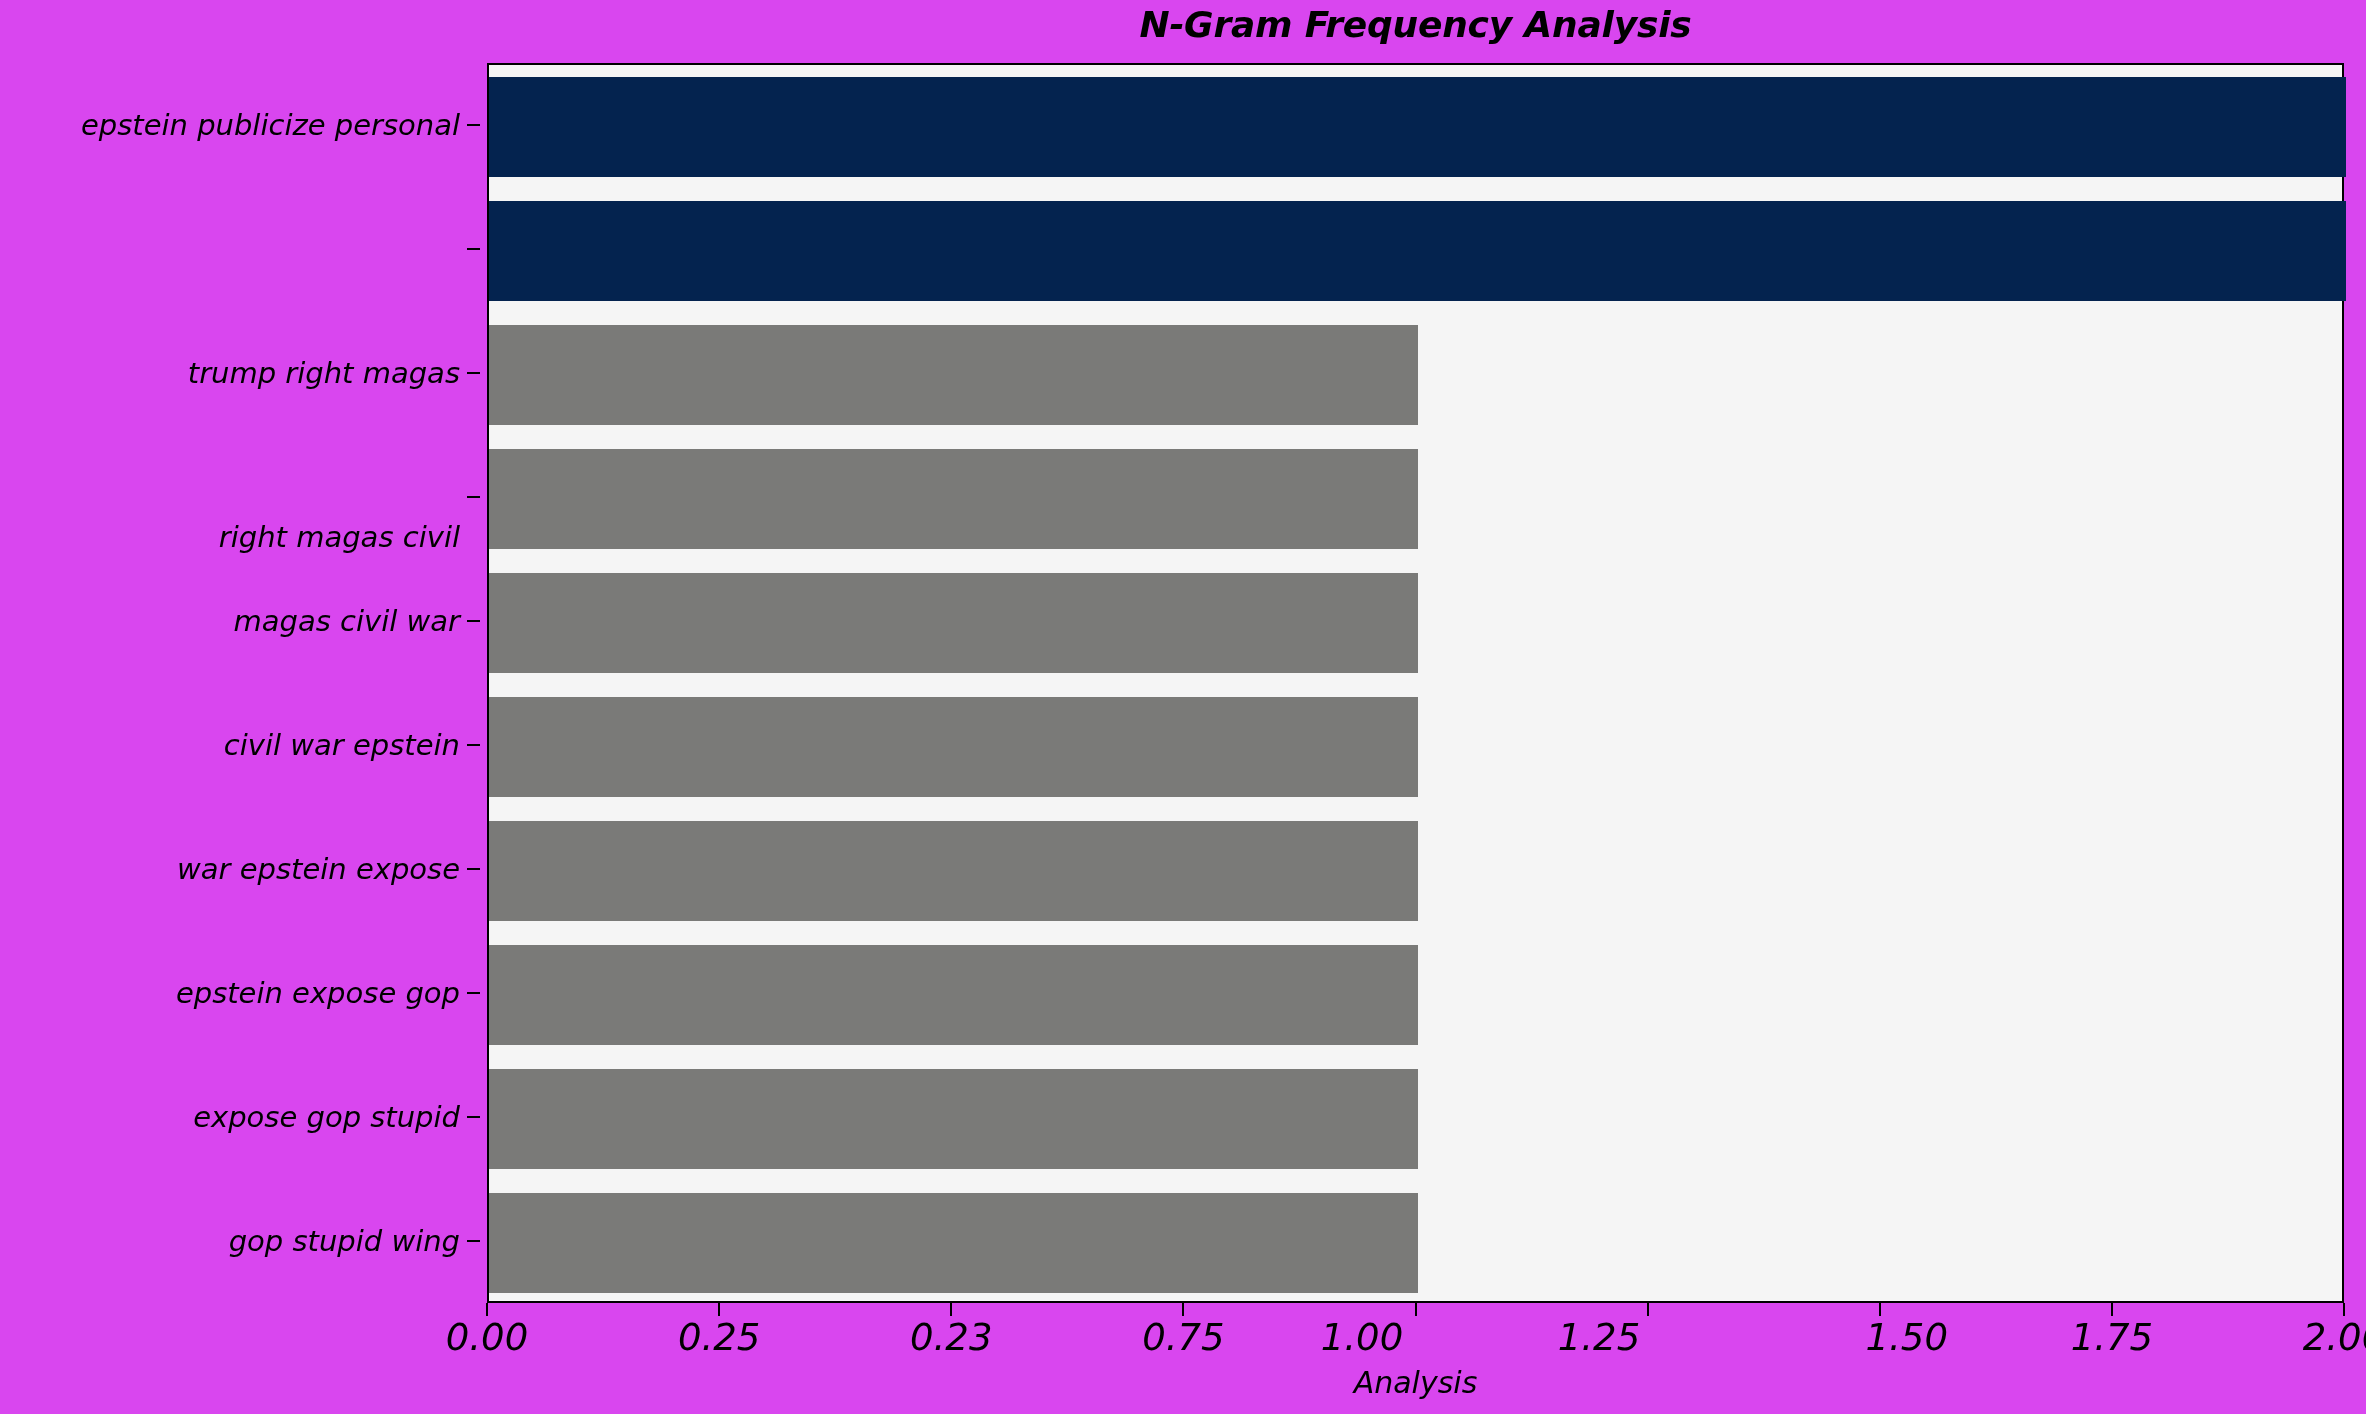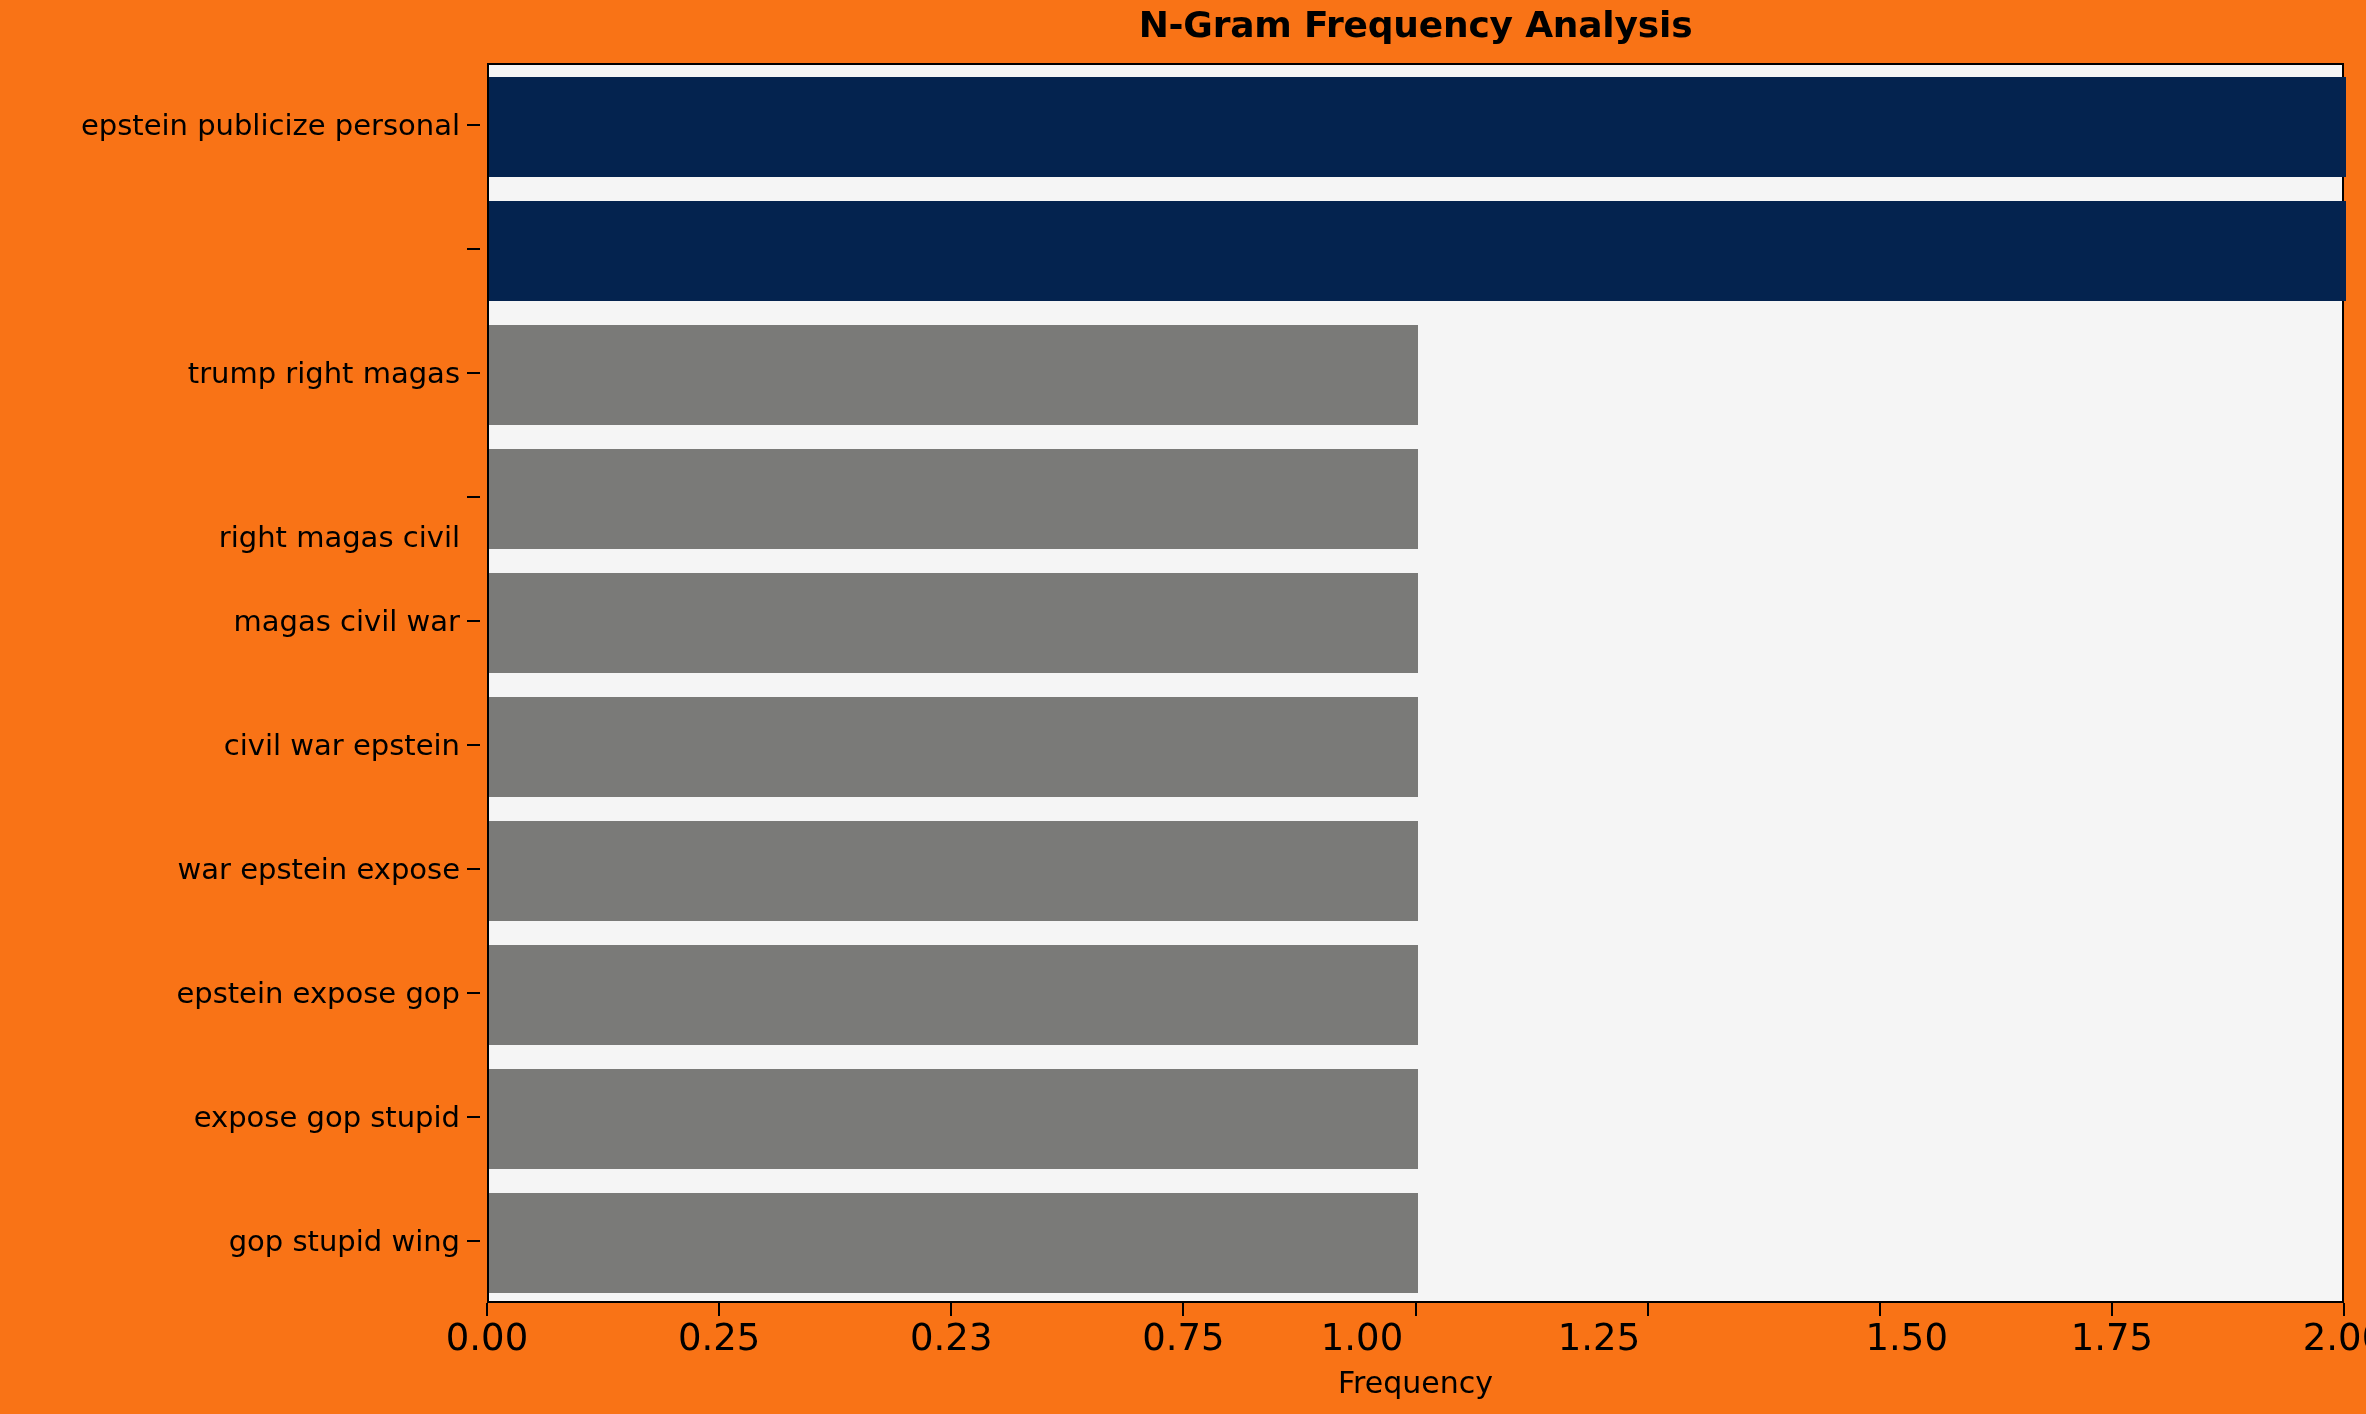--- a/index.html
+++ b/index.html
@@ -14,21 +14,22 @@
     overflow: hidden;
     position: relative;
   }
 
   
   #figure {
     position: absolute;
     left: 0; top: 0;
     width: 2366px;
     height: 1414px;
-    background: #f97316;
+    background: #d946ef;
+    font-style: italic;
   }
 
   
   #chart-title {
     position: absolute;
     left: 487px;
     top: 2px;
     width: 1857px;
     text-align: center;
     font-size: 36px;
@@ -164,21 +165,21 @@
       <div class="y-tick-label" style="top: 806px;">war epstein expose</div>
       <div class="y-tick-mark" style="top: 930px;"></div>
       <div class="y-tick-label" style="top: 930px;">epstein expose gop</div>
       <div class="y-tick-mark" style="top: 1054px;"></div>
       <div class="y-tick-label" style="top: 1054px;">expose gop stupid</div>
       <div class="y-tick-mark" style="top: 1178px;"></div>
       <div class="y-tick-label" style="top: 1178px;">gop stupid wing</div>
     </div>
 
   <div id="x-axis">
-    <div id="x-axis-label">Frequency</div>
+    <div id="x-axis-label">Analysis</div>
   <div class="x-tick-mark" style="left: 0px;"></div>
       <div class="x-tick-label" style="left: 0px;">0.00</div>
       <div class="x-tick-mark" style="left: 232.125px;"></div>
       <div class="x-tick-label" style="left: 232.125px;">0.25</div>
       <div class="x-tick-mark" style="left: 464.25px;"></div>
       <div class="x-tick-label" style="left: 464.25px;">0.23</div>
       <div class="x-tick-mark" style="left: 696.375px;"></div>
       <div class="x-tick-label" style="left: 696.375px;">0.75</div>
       <div class="x-tick-mark" style="left: 928.5px;"></div>
       <div class="x-tick-label" style="left: 875px;">1.00</div>

